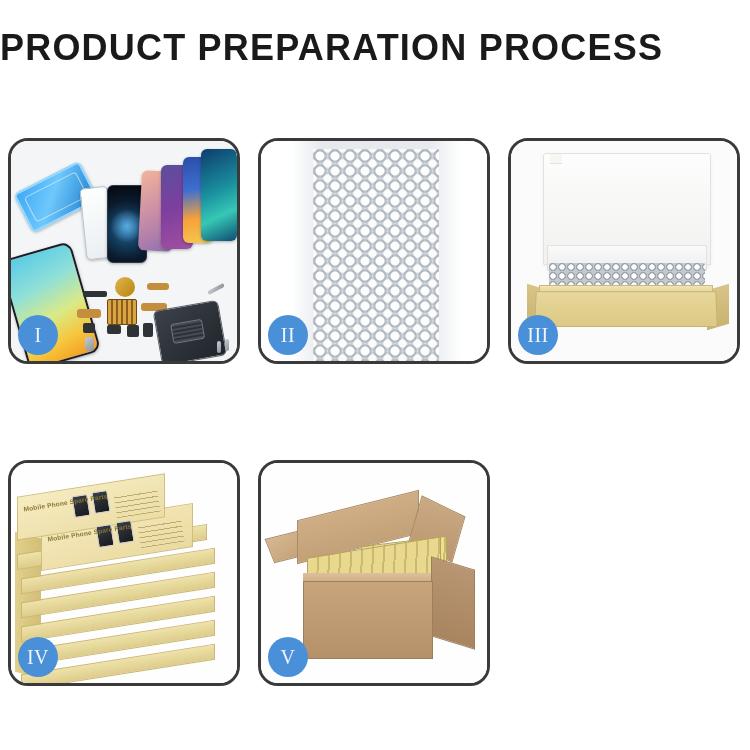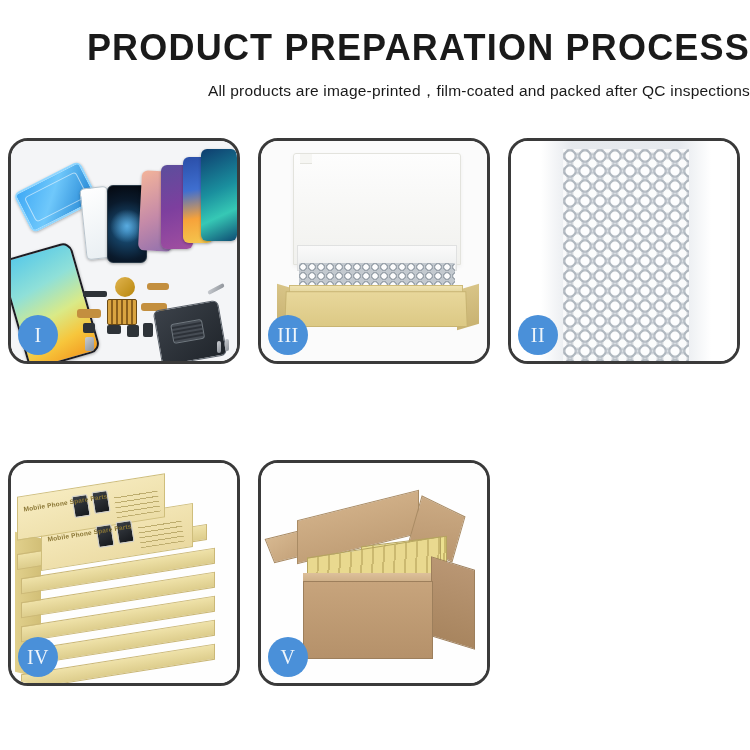--- a/index.html
+++ b/index.html
@@ -5,21 +5,21 @@
   * { box-sizing: border-box; margin: 0; padding: 0; }
   html, body {
     width: 750px; height: 750px;
     background: #ffffff;
     font-family: "Liberation Sans", sans-serif;
     overflow: hidden;
   }
   .page { position: relative; width: 750px; height: 750px; background: #fff; }
 
   
-  .header { padding-top: 28px; text-align: right; margin-left: 8px; }
+  .header { padding-top: 28px; text-align: left; }
   .title {
     font-size: 36px;
     font-weight: 700;
     letter-spacing: 1.2px;
     color: #1a1a1a;
     line-height: 1.1;
     font-family: "Liberation Sans", sans-serif;
   }
   .subtitle {
     margin-top: 13px;
@@ -361,21 +361,20 @@
   .tape.t1 { left:52px; top:96px; transform: skewY(15deg); }
   .tape.t2 { left:52px; top:166px; transform: skewY(15deg); }
 </style>
 </head>
 <body>
 
 <div class="page">
 
   <div class="header">
     <div class="title">PRODUCT PREPARATION PROCESS</div>
-    <div class="subtitle">All products are image-printed，film-coated and packed after QC inspections</div>
   </div>
 
   <div class="grid">
 
     <div class="panel">
       <div class="photo p1">
         <div class="phone ph-film"></div>
         <div class="phone ph-glass"></div>
         <div class="phone ph-dark"></div>
         <div class="phone ph-pink"></div>
@@ -397,38 +396,38 @@
         <div class="part" style="left:132px;top:182px;width:10px;height:14px;"></div>
         <div class="part backplate" style="left:146px;top:164px;width:66px;height:56px;transform:rotate(-10deg);"></div>
         <div class="part silver" style="left:196px;top:146px;width:18px;height:4px;transform:rotate(-28deg);"></div>
         <div class="part silver" style="left:206px;top:200px;width:4px;height:12px;"></div>
         <div class="part silver" style="left:214px;top:198px;width:4px;height:12px;"></div>
       </div>
       <div class="badge">I</div>
     </div>
 
     <div class="panel">
+      <div class="photo p2">
+        <div class="bw-haze"></div>
+        <div class="bubblewrap"></div>
+      </div>
+      <div class="badge">II</div>
+    </div>
+
+    <div class="panel">
       <div class="photo p3">
         <div class="fb-lid"></div>
         <div class="fb-foam"></div>
         <div class="fb-bubbles"></div>
         <div class="fb-side-l"></div>
         <div class="fb-side-r"></div>
         <div class="fb-rim"></div>
         <div class="fb-front"></div>
       </div>
       <div class="badge">III</div>
-    </div>
-
-    <div class="panel">
-      <div class="photo p2">
-        <div class="bw-haze"></div>
-        <div class="bubblewrap"></div>
-      </div>
-      <div class="badge">II</div>
     </div>
 
     <div class="panel">
       <div class="photo p4">
         <div class="stack">
           <div class="side-col"></div>
           <div class="slab f"></div>
           <div class="slab e"></div>
           <div class="slab d"></div>
           <div class="slab c"></div>

